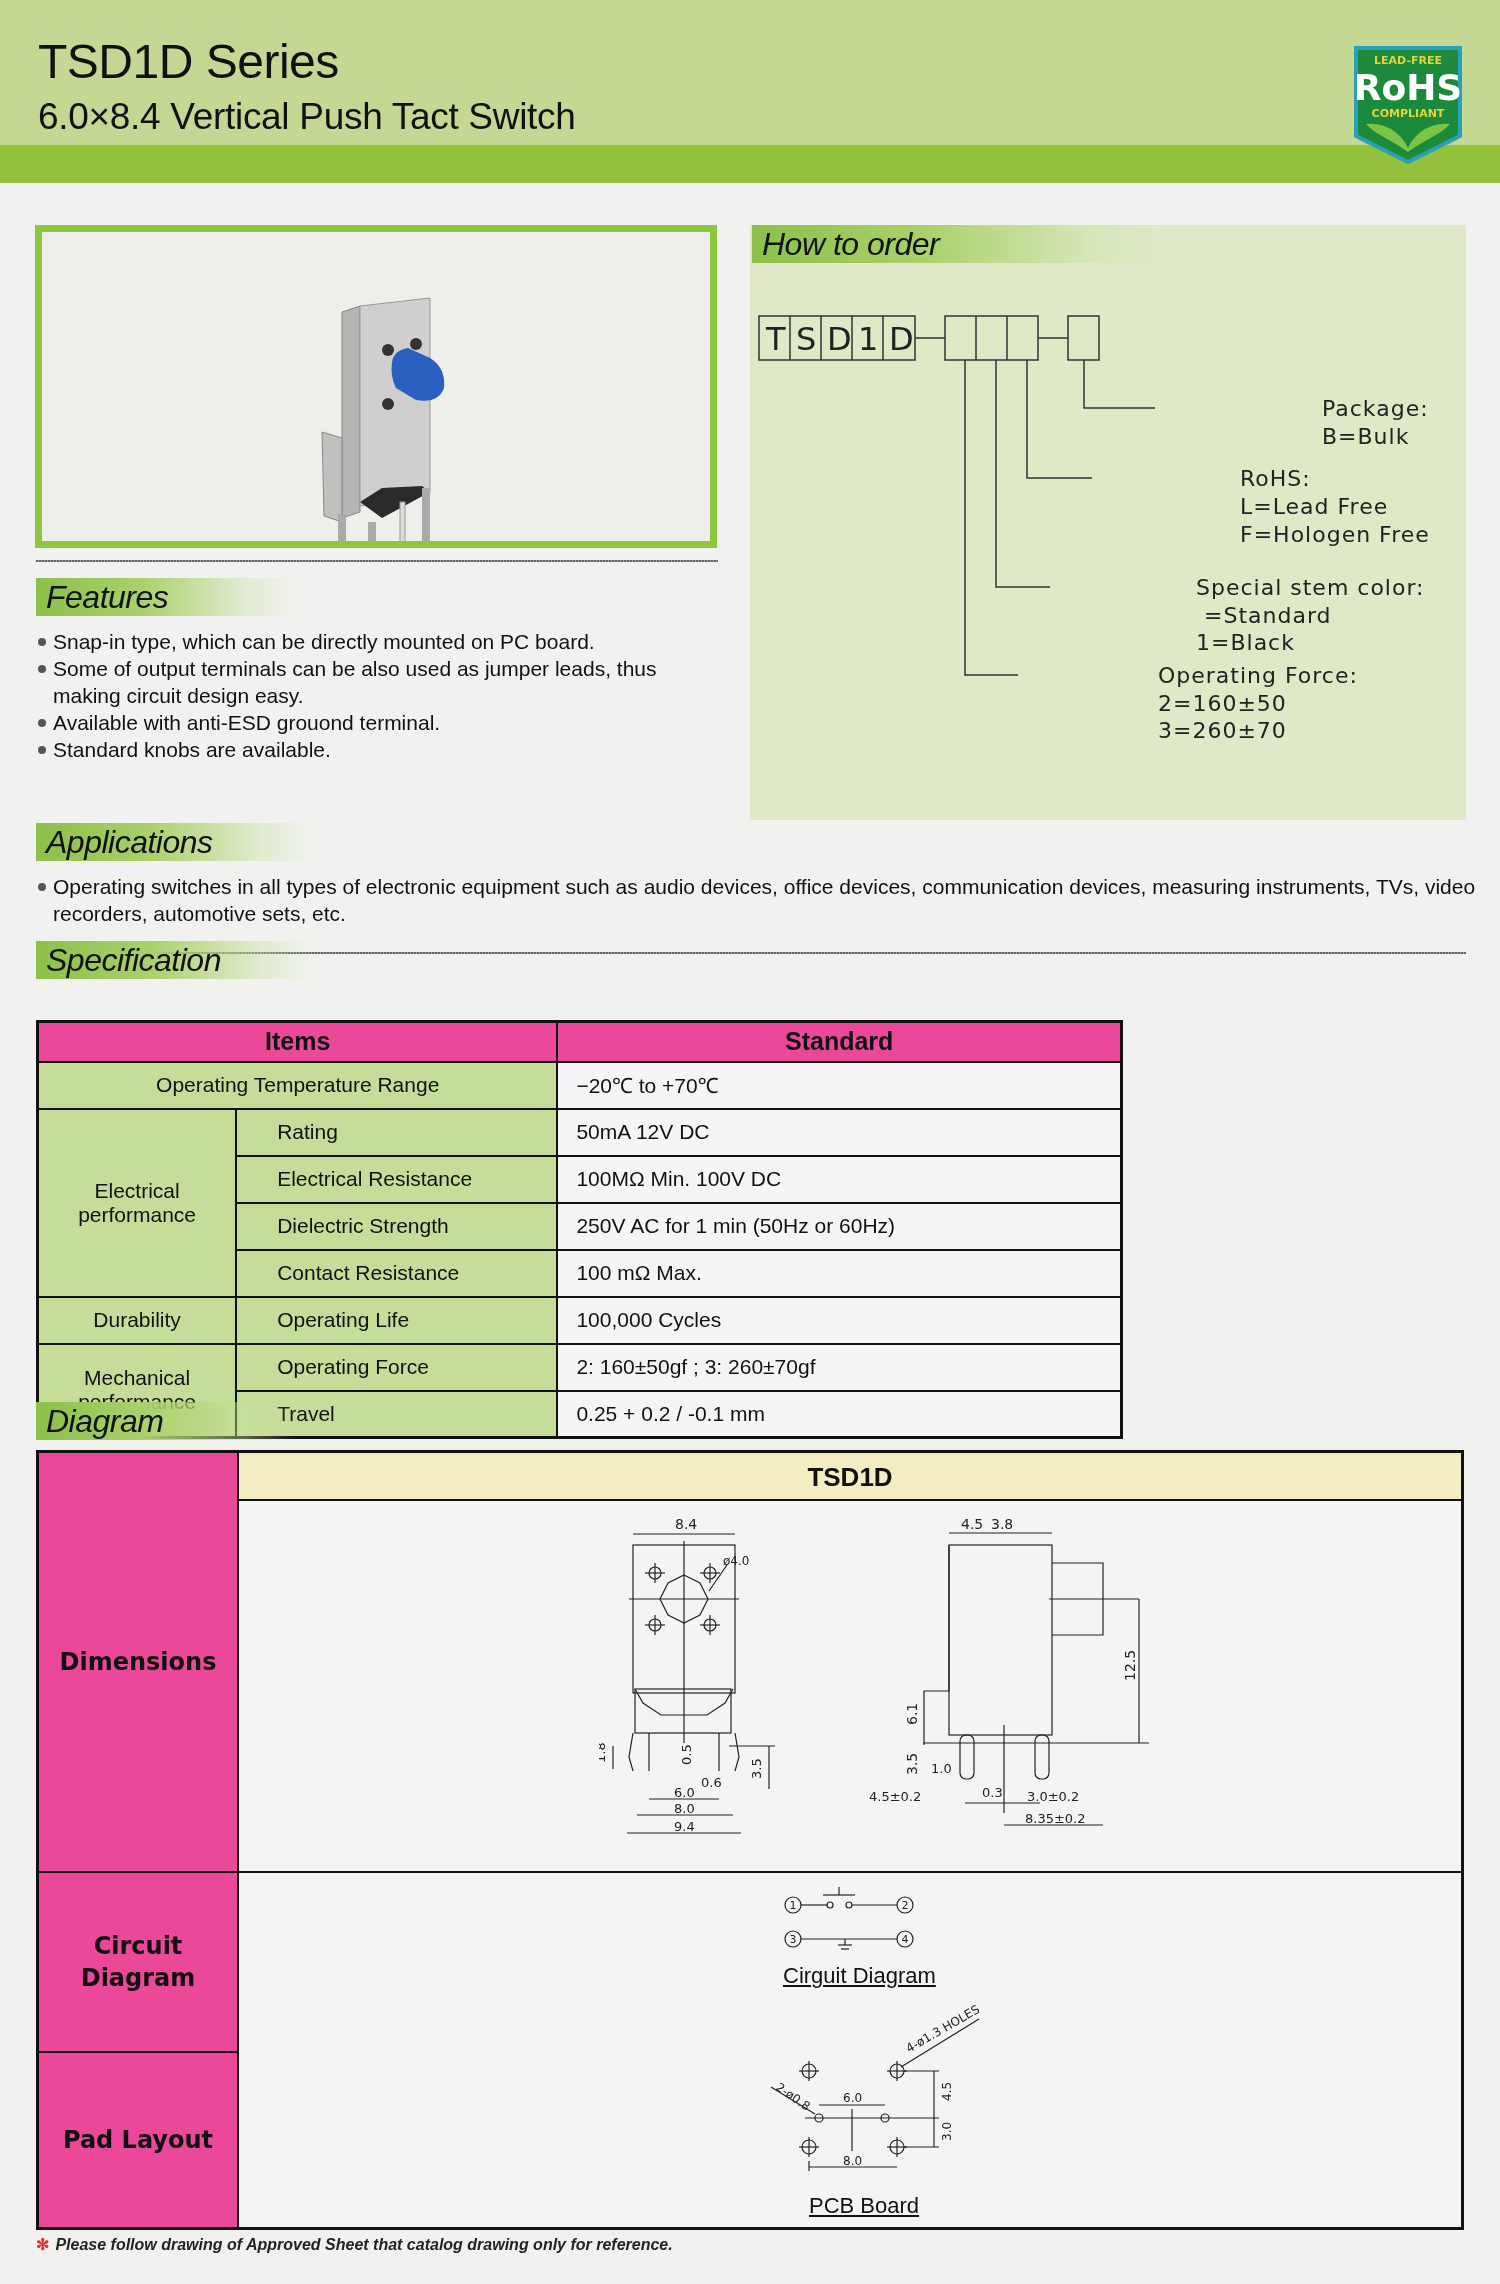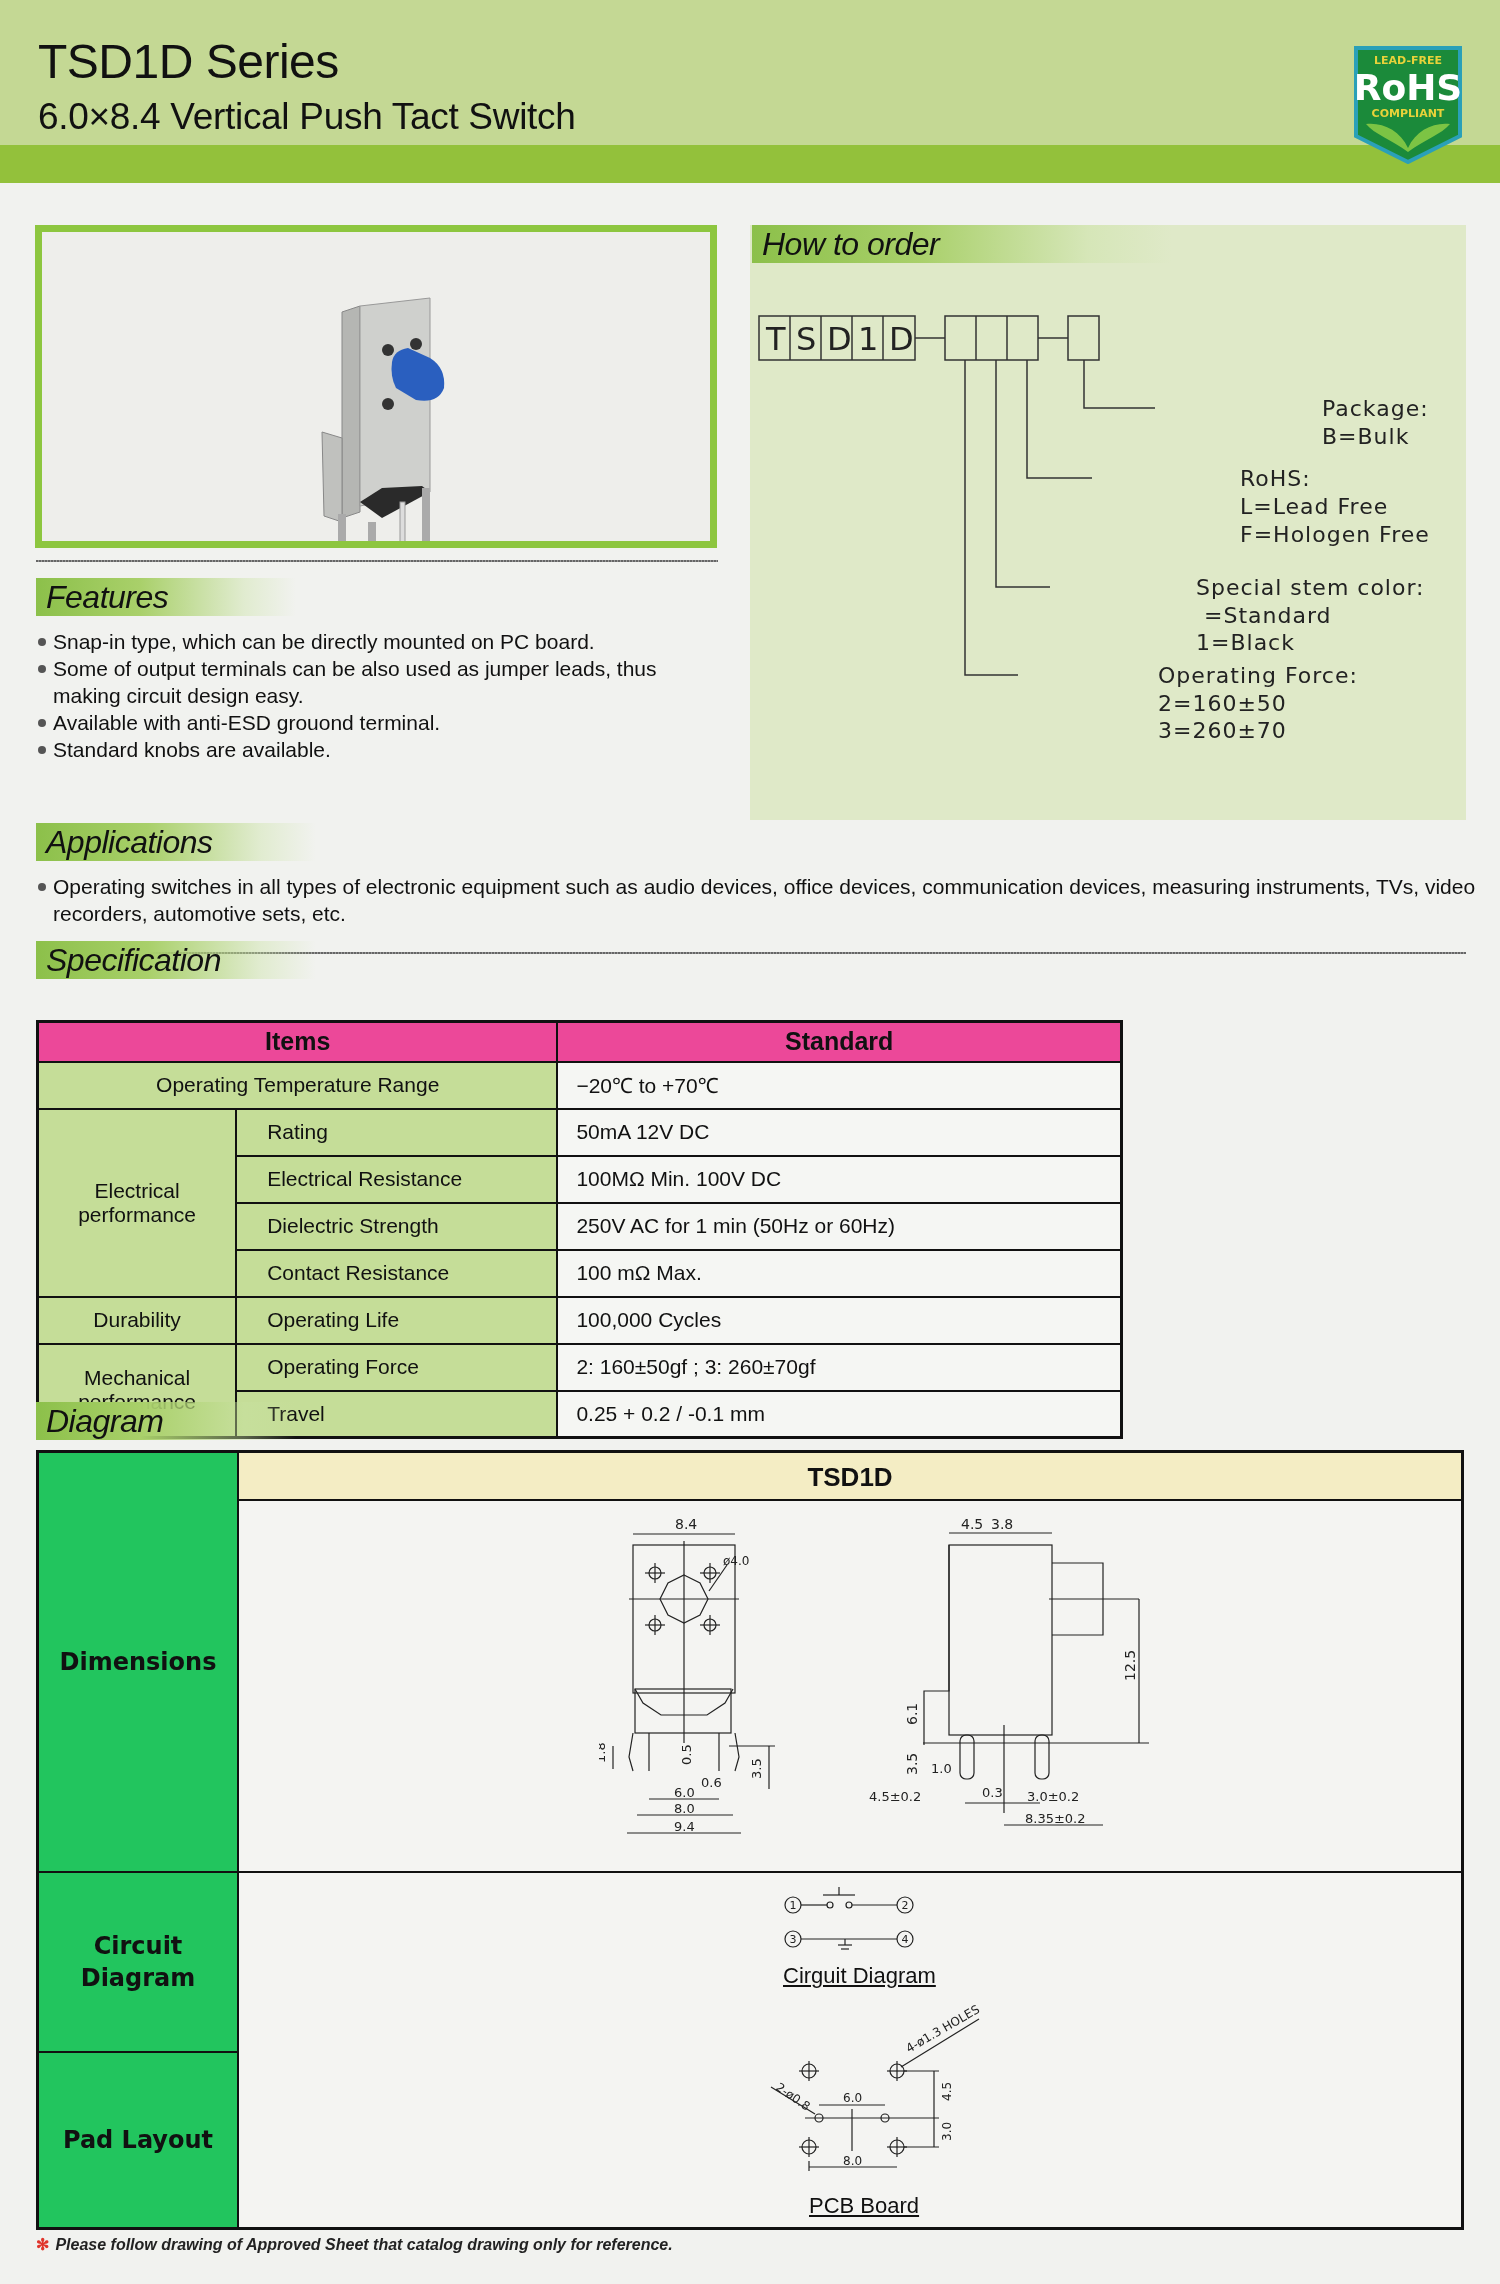--- a/index.html
+++ b/index.html
@@ -32,25 +32,25 @@
   .list li { list-style: none; position: relative; padding-left: 17px; }
   .list li::before { content: ""; position: absolute; left: 2px; top: 10px; width: 8px; height: 8px; border-radius: 50%; background: #555; }
 
   
   table.spec { position: absolute; left: 36px; top: 1020px; width: 1087px; border-collapse: collapse; border: 3px solid #111; font-size: 21px; }
   table.spec td, table.spec th { border: 2px solid #111; height: 47px; }
   table.spec th { background: #ec4899; font-size: 25px; font-weight: bold; height: 40px; }
   table.spec td.g { background: #c5dd98; }
   table.spec td.w { background: #f5f6f3; padding-left: 18px; border-radius: 6px; }
   table.spec td.c { text-align: center; }
-  table.spec td.l { padding-left: 30px; }
+  table.spec td.l { padding-left: 40px; }
 
   
   .dg { position: absolute; left: 36px; top: 1450px; width: 1428px; height: 780px; border: 3px solid #111; background: #f4f4f2; }
-  .dg-left { position: absolute; left: 0; top: 0; width: 200px; height: 774px; background: #22c55e; border-right: 2px solid #111; }
+  .dg-left { position: absolute; left: 0; top: 0; width: 200px; height: 774px; background: #ec4899; border-right: 2px solid #111; }
   .dg-left .cell { position: absolute; left: 0; width: 198px; display: flex; align-items: center; justify-content: center; text-align: center;
                    font-family: "DejaVu Sans", sans-serif; font-weight: bold; font-size: 24px; line-height: 32px; }
   .dg-left .sep { position: absolute; left: 0; width: 198px; height: 2px; background: #111; }
   .dg-head { position: absolute; left: 200px; top: 0; width: 1222px; height: 48px; background: #f4edc4; border-bottom: 2px solid #111;
              text-align: center; font-weight: bold; font-size: 26px; line-height: 48px; }
   .dg-sep { position: absolute; left: 200px; width: 1222px; height: 2px; background: #111; }
   svg text { font-family: "DejaVu Sans", sans-serif; }
   .cap { position: absolute; font-size: 22px; text-decoration: underline; }
 
   .note { position: absolute; left: 36px; top: 2235px; font-size: 16px; font-style: italic; font-weight: bold; color: #222; }

